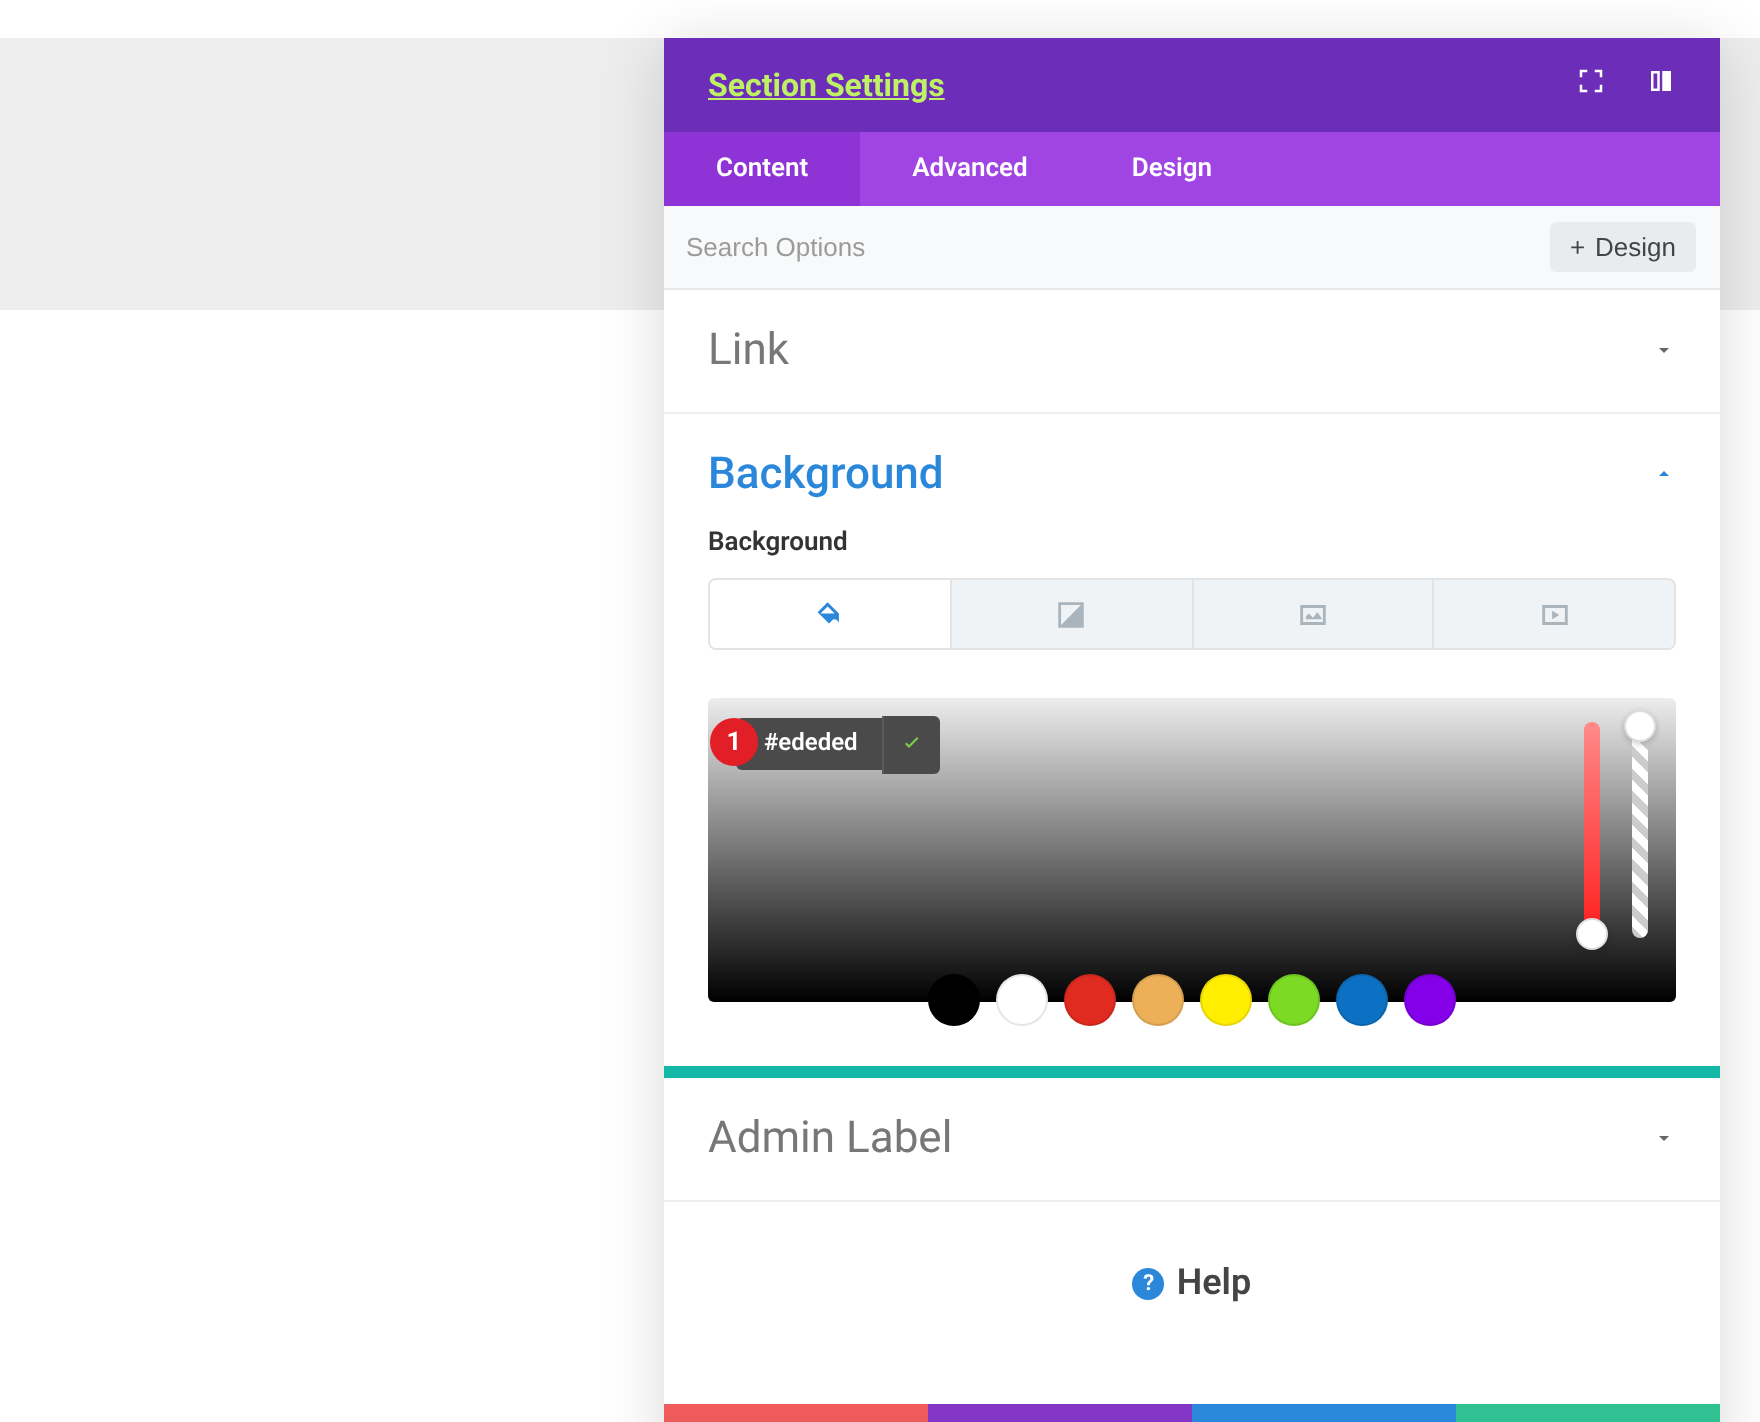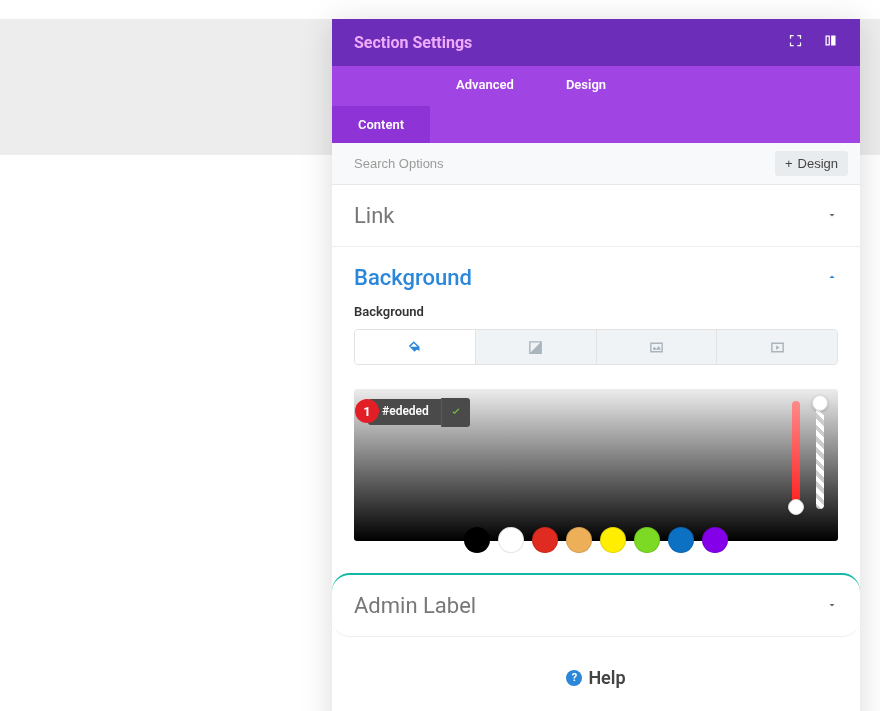--- a/index.html
+++ b/index.html
@@ -23,47 +23,48 @@
       top: 19px;
       left: 332px;
       width: 528px;
       background: #fff;
       box-shadow: 0 4px 30px rgba(0,0,0,0.15);
       display: flex;
       flex-direction: column;
     }
     .modal-header {
       background: #6c2eb9;
-      color: #f0abfc;
+      color: #bef264;
       padding: 14px 22px;
       display: flex;
       align-items: center;
       justify-content: space-between;
+      text-decoration: underline;
     }
     .modal-title { font-size: 16px; font-weight: 700; }
     .header-icons { display: flex; gap: 20px; }
     .header-icons svg { width: 15px; height: 15px; fill: #fff; cursor: pointer; }
     .tabs {
       display: flex;
       background: #a044e3;
     }
     .tab {
       padding: 11px 26px;
       color: #fff;
       font-size: 13px;
       font-weight: 600;
       cursor: pointer;
     }
-    .tab.active { background: #8e33d6; margin-top: 40px; }
+    .tab.active { background: #8e33d6; }
     .search-row {
       display: flex;
       align-items: center;
       background: #f8f9fa;
       border-bottom: 1px solid #e8e8e8;
-      padding: 8px 12px 8px 22px;
+      padding: 8px 12px 8px 11px;
     }
     .search-input {
       flex: 1;
       border: none;
       background: transparent;
       font-size: 13px;
       color: #999;
       outline: none;
     }
     .search-input::placeholder { color: #9b9b9b; }
@@ -332,21 +333,21 @@
       <div class="swatch" style="background:#ffffff"></div>
       <div class="swatch" style="background:#e02b20"></div>
       <div class="swatch" style="background:#edb059"></div>
       <div class="swatch" style="background:#ffee00"></div>
       <div class="swatch" style="background:#7cda24"></div>
       <div class="swatch" style="background:#0c71c3"></div>
       <div class="swatch" style="background:#8300e9"></div>
     </div>
   </div>
 
-  <div class="section-row" style="border-top:2px solid #14b8a6;border-radius:18px;">
+  <div class="section-row" style="border-top:6px solid #14b8a6;">
     <span class="label">Admin Label</span>
     <span>
       <svg class="chevron" viewBox="0 0 24 24" fill="#666">
           <path d="M7 10l5 5 5-5z"></path>
         </svg>
     </span>
   </div>
 
   <div class="help-row">
     <div class="help-icon">?</div>

